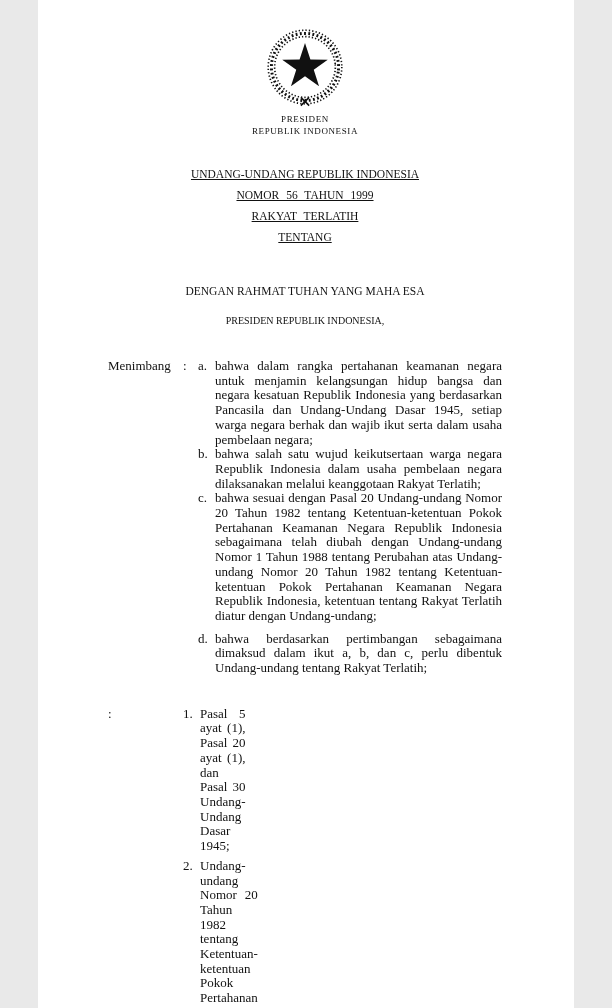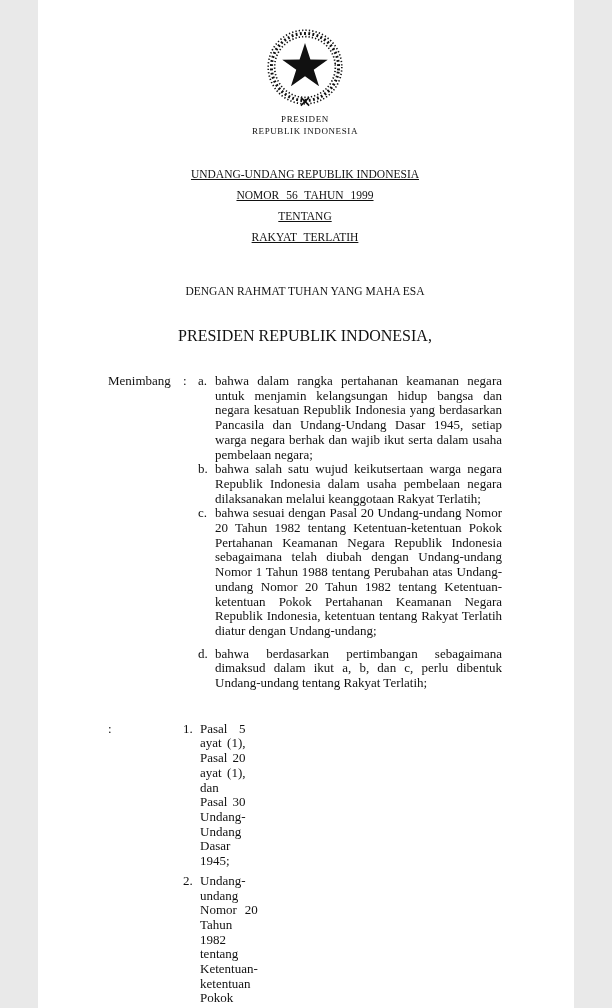--- a/index.html
+++ b/index.html
@@ -22,21 +22,21 @@
     text-align:center;
     font-size:9px;
     line-height:12px;
     letter-spacing:0.6px;
   }
   
   .title-block{margin-top:27px;text-align:center;}
   .title-line{font-size:11.5px;line-height:21px;text-decoration:underline;}
   .wide{word-spacing:4px;}
   .invocation{margin-top:36px;text-align:center;font-size:11.5px;line-height:14px;}
-  .authority{margin-top:31px;text-align:center;font-size:16px;line-height:14px;}
+  .authority{margin-top:16px;text-align:center;font-size:10px;line-height:14px;}
   
   .clause{
     margin-top:31px;
     display:grid;
     grid-template-columns:75px 15px 1fr;
     font-size:13px;
     line-height:14.7px;
   }
   .clause-label{text-align:left;}
   .clause-colon{text-align:left;}
@@ -73,22 +73,22 @@
   </div>
 
   <div class="hdr-text">
     <div>PRESIDEN</div>
     <div>REPUBLIK INDONESIA</div>
   </div>
 
   <div class="title-block">
     <div class="title-line">UNDANG-UNDANG REPUBLIK INDONESIA</div>
     <div class="title-line wide">NOMOR 56 TAHUN 1999</div>
+    <div class="title-line wide">RAKYAT TERLATIH</div>
     <div class="title-line">TENTANG</div>
-    <div class="title-line wide">RAKYAT TERLATIH</div>
   </div>
 
   <div class="invocation">DENGAN RAHMAT TUHAN YANG MAHA ESA</div>
 
   <div class="authority">PRESIDEN REPUBLIK INDONESIA,</div>
 
   <div class="clause">
     <div class="clause-label">Menimbang</div>
     <div class="clause-colon">:</div>
     <div class="clause-items">

